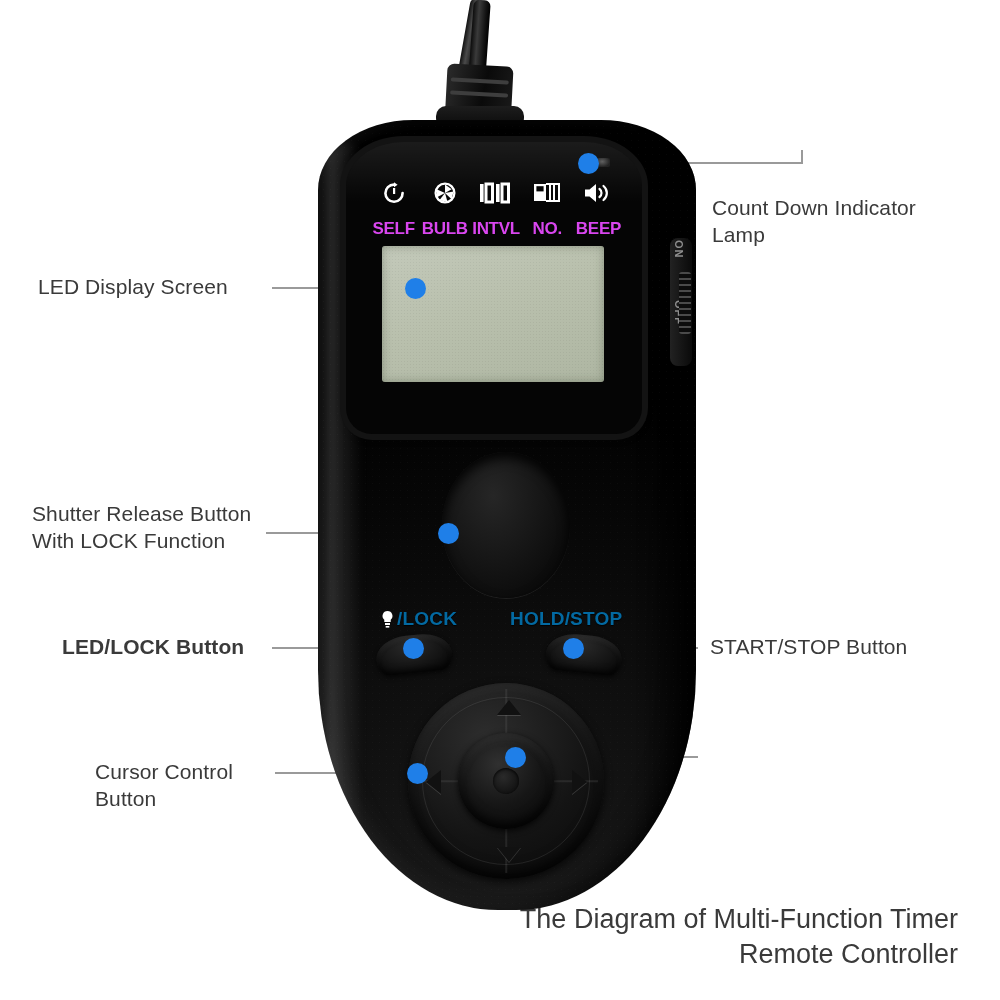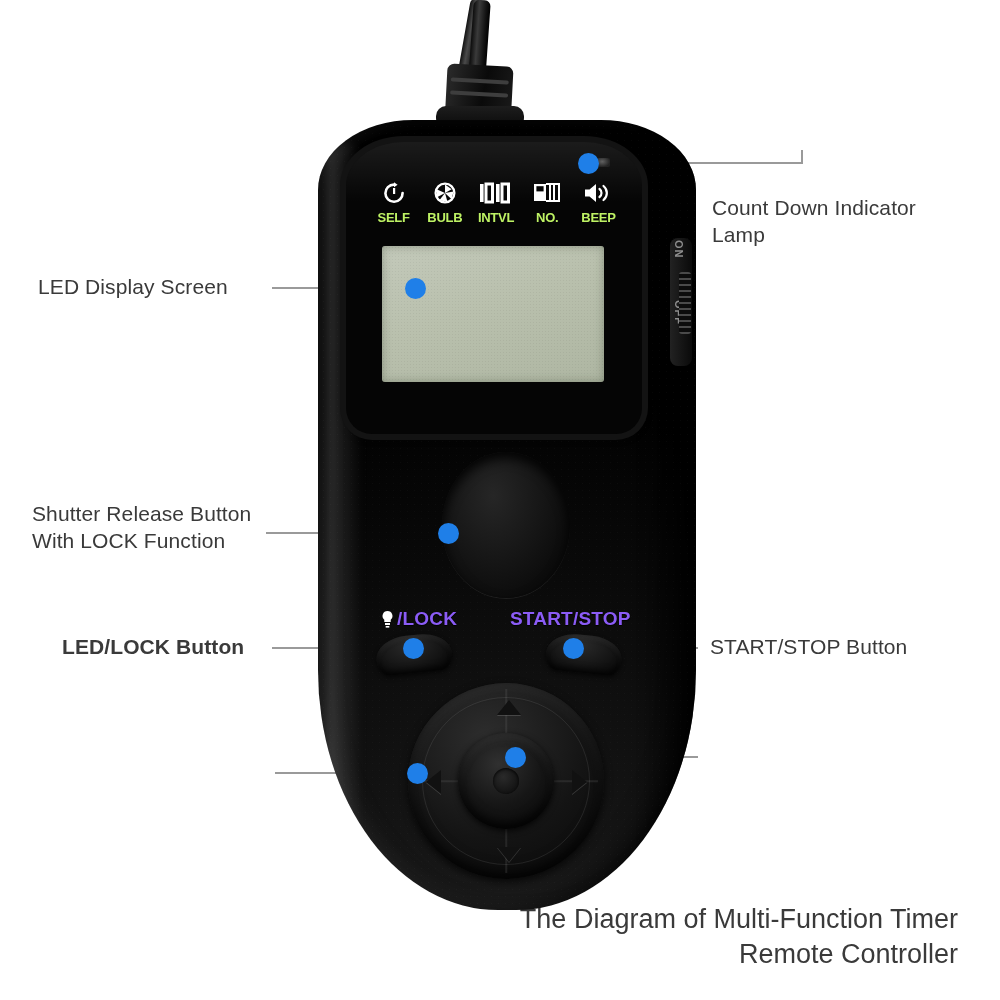--- a/index.html
+++ b/index.html
@@ -166,22 +166,22 @@
     position: absolute;
     left: 22px; top: 38px;
     width: 256px;
     display: flex;
     justify-content: space-between;
     align-items: flex-end;
   }
   .icell { text-align: center; color: #fff; width: 52px; }
   .iglyph { height: 26px; display:flex; align-items:center; justify-content:center; }
   .ilabel {
-    font-size: 13px; font-weight: bold; letter-spacing: -0.3px;
-    margin-top: 4px; color:#bef264;
+    font-size: 17px; font-weight: bold; letter-spacing: -0.3px;
+    margin-top: 13px; color:#d946ef;
     font-family: "Liberation Sans", sans-serif;
   }
 
   
   .lcd {
     position: absolute;
     left: 36px; top: 104px;
     width: 222px; height: 136px;
     background: linear-gradient(160deg,#c3c9ba 0%, #b9c0ad 45%, #aeb6a2 100%);
     border-radius: 3px;
@@ -271,21 +271,21 @@
     width: 0; height: 0;
     border-left: 11px solid transparent;
     border-right: 11px solid transparent;
     border-bottom: 13px solid #0e0e0e;
     filter: drop-shadow(0 1px 0 rgba(150,150,150,.35));
   }
 
   
   .panel-label {
     position: absolute;
-    color: #8b5cf6;
+    color: #0369a1;
     font-size: 19px;
     font-weight: bold;
     letter-spacing: 0.2px;
     text-shadow: 0 1px 1px rgba(0,0,0,.9);
     display: flex; align-items: center; gap: 2px;
   }
   .lbl-lock  { left: 62px;  top: 488px; }
   .lbl-ss    { left: 192px; top: 488px; }
 
   .oval-btn {
@@ -457,21 +457,21 @@
     <div class="shut-well"></div>
 
     <div class="panel-label lbl-lock">
       <svg width="15" height="18" viewBox="0 0 15 18">
         <path d="M7.5 1 a5 5 0 0 1 3.2 8.8 V12 h-6.4 V9.8 A5 5 0 0 1 7.5 1 z" fill="#fff"></path>
         <rect x="5" y="13" width="5" height="2" fill="#fff"></rect>
         <rect x="5.7" y="16" width="3.6" height="1.6" fill="#fff"></rect>
       </svg>
       <span>/LOCK</span>
     </div>
-    <div class="panel-label lbl-ss">START/STOP</div>
+    <div class="panel-label lbl-ss">HOLD/STOP</div>
 
     <div class="oval-btn btn-lock"></div>
     <div class="oval-btn btn-ss"></div>
 
     <div class="dpad-ring">
       <div class="dpad-cross-v"></div>
       <div class="dpad-cross-h"></div>
     </div>
     <div class="arrow arr-up"></div>
     <div class="arrow arr-down"></div>
@@ -507,18 +507,20 @@
 
   <div class="callout left" style="left:32px; top:501px;">Shutter Release Button
 With LOCK Function</div>
 
   <div class="callout left" style="left:38px; top:274px;">LED Display Screen</div>
 
   <div class="callout left" style="left:62px; top:634px;font-weight:bold;">LED/LOCK Button</div>
 
   <div class="callout right" style="left:710px; top:634px;">START/STOP Button</div>
 
+  <div class="callout left" style="left:95px; top:759px;">Cursor Control
+Button</div>
 
 
   <div id="caption">The Diagram of Multi-Function Timer
 Remote Controller</div>
 
 </div>
 
 </body></html>

